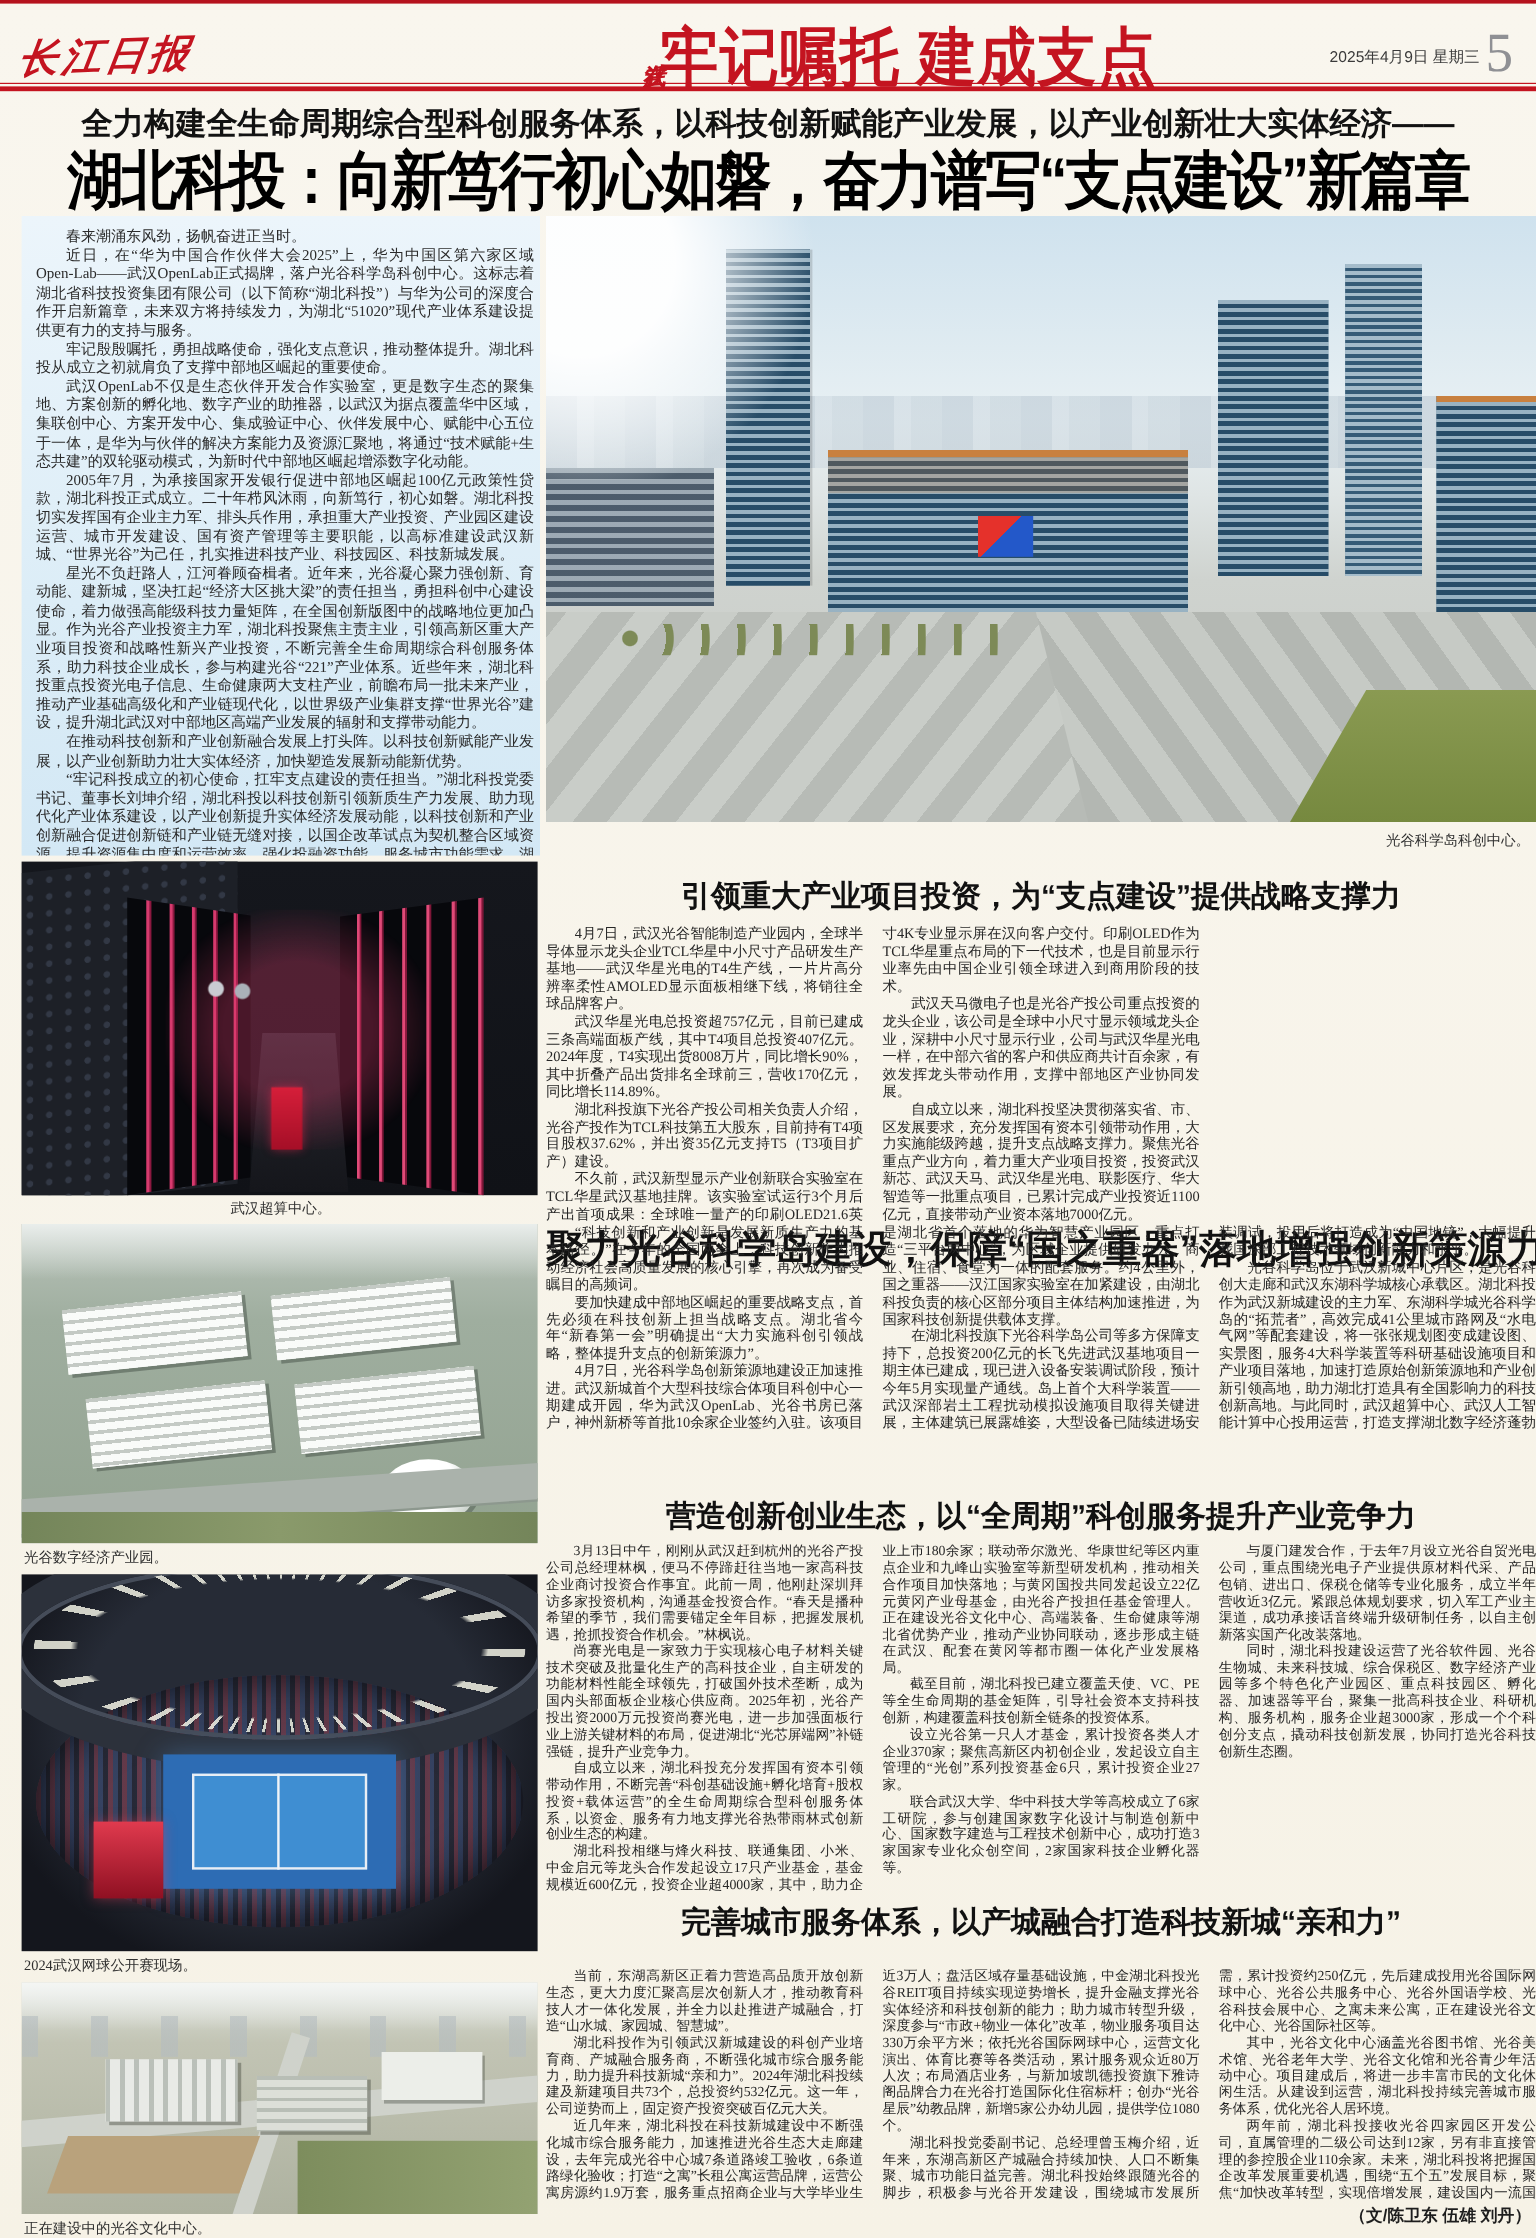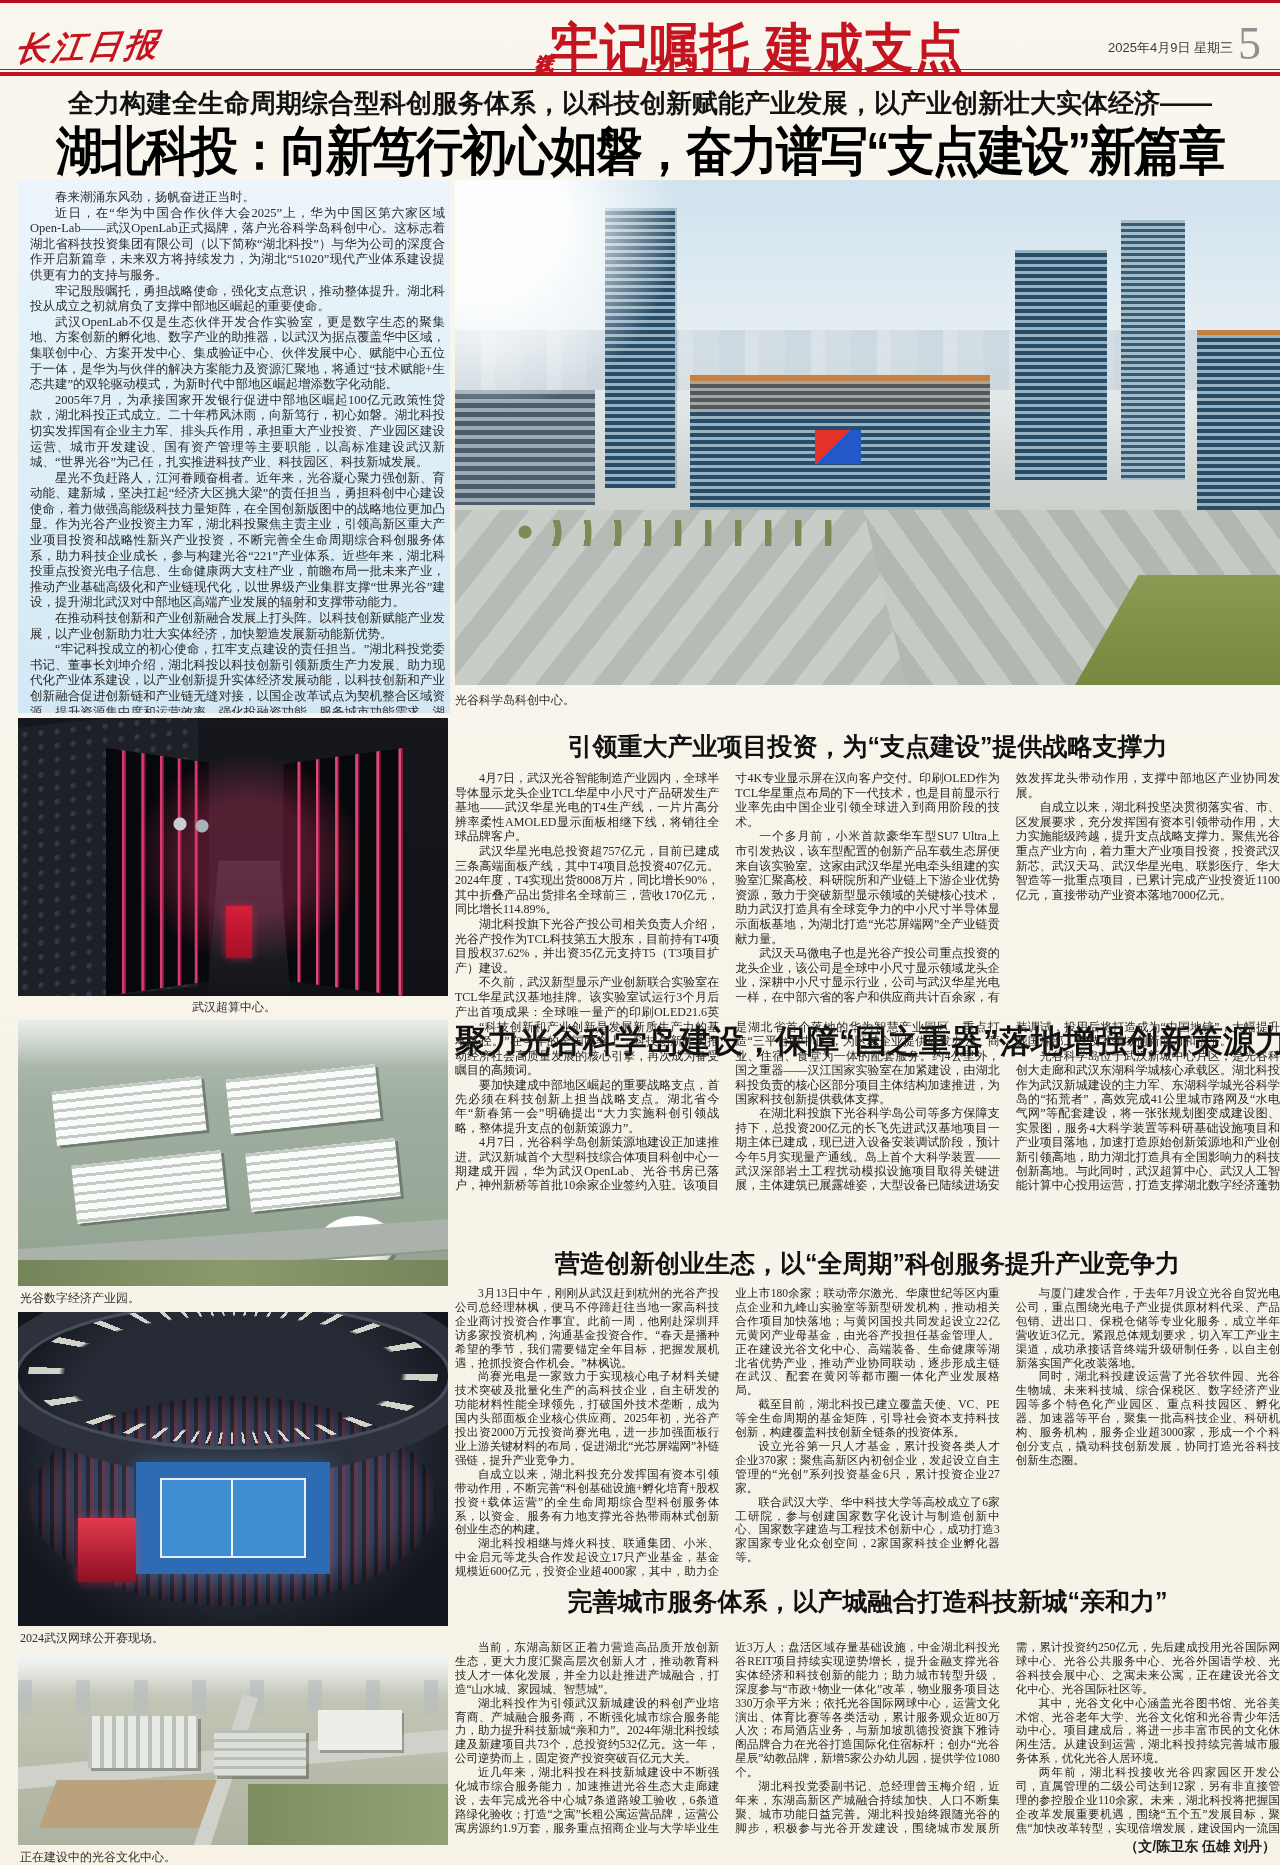--- a/index.html
+++ b/index.html
@@ -40,21 +40,21 @@
   #t3{top:1247px;font-size:25px;}
   #b3{top:1287px;height:294px;}
   #b3 p{font-size:11.5px;line-height:13.9px;}
   #t4{top:1585px;font-size:25px;}
   #b4{top:1641px;height:196px;}
   #b4 p{font-size:11.5px;line-height:13.9px;}
   #byline{left:1000px;top:1838px;width:276px;text-align:right;font-size:14px;font-weight:bold;color:#1d1d1d;font-family:"Liberation Sans",sans-serif;}
 
   
   .cap{font-size:12px;color:#2f2f2f;}
-  #cap-lead{left:455px;top:692px;width:820px;}
+  #cap-lead{left:455px;top:692px;width:820px;text-align:right;}
   .side-cap{left:20px;width:428px;text-align:left;}
   #cap-s1{top:999px;text-align:center;}
   #cap-s2{top:1290px;}
   #cap-s3{top:1630px;}
   #cap-s4{top:1849px;}
 
   
   .photo{overflow:hidden;}
 
   
@@ -216,21 +216,20 @@
   </div>
   <div class="abs cap side-cap" id="cap-s4">正在建设中的光谷文化中心。</div>
 
   <div class="abs sec-title" id="t1">引领重大产业项目投资，为“支点建设”提供战略支撑力</div>
   <div class="abs sec-body" id="b1">
 
   <p>4月7日，武汉光谷智能制造产业园内，全球半导体显示龙头企业TCL华星中小尺寸产品研发生产基地——武汉华星光电的T4生产线，一片片高分辨率柔性AMOLED显示面板相继下线，将销往全球品牌客户。</p>
       <p>武汉华星光电总投资超757亿元，目前已建成三条高端面板产线，其中T4项目总投资407亿元。2024年度，T4实现出货8008万片，同比增长90%，其中折叠产品出货排名全球前三，营收170亿元，同比增长114.89%。</p>
       <p>湖北科投旗下光谷产投公司相关负责人介绍，光谷产投作为TCL科技第五大股东，目前持有T4项目股权37.62%，并出资35亿元支持T5（T3项目扩产）建设。</p>
       <p>不久前，武汉新型显示产业创新联合实验室在TCL华星武汉基地挂牌。该实验室试运行3个月后产出首项成果：全球唯一量产的印刷OLED21.6英寸4K专业显示屏在汉向客户交付。印刷OLED作为TCL华星重点布局的下一代技术，也是目前显示行业率先由中国企业引领全球进入到商用阶段的技术。</p>
-      <p>一个多月前，小米首款豪华车型SU7 Ultra上市引发热议，该车型配置的创新产品车载生态屏便来自该实验室。这家由武汉华星光电牵头组建的实验室汇聚高校、科研院所和产业链上下游企业优势资源，致力于突破新型显示领域的关键核心技术，助力武汉打造具有全球竞争力的中小尺寸半导体显示面板基地，为湖北打造“光芯屏端网”全产业链贡献力量。</p>
       <p>武汉天马微电子也是光谷产投公司重点投资的龙头企业，该公司是全球中小尺寸显示领域龙头企业，深耕中小尺寸显示行业，公司与武汉华星光电一样，在中部六省的客户和供应商共计百余家，有效发挥龙头带动作用，支撑中部地区产业协同发展。</p>
       <p>自成立以来，湖北科投坚决贯彻落实省、市、区发展要求，充分发挥国有资本引领带动作用，大力实施能级跨越，提升支点战略支撑力。聚焦光谷重点产业方向，着力重大产业项目投资，投资武汉新芯、武汉天马、武汉华星光电、联影医疗、华大智造等一批重点项目，已累计完成产业投资近1100亿元，直接带动产业资本落地7000亿元。</p>
     </div>
 
   <div class="abs sec-title" id="t2">聚力光谷科学岛建设，保障“国之重器”落地增强创新策源力</div>
   <div class="abs sec-body" id="b2">
 
   <p>“科技创新和产业创新是发展新质生产力的基本路径。”在今年的全国两会上，科技创新作为推动经济社会高质量发展的核心引擎，再次成为备受瞩目的高频词。</p>
       <p>要加快建成中部地区崛起的重要战略支点，首先必须在科技创新上担当战略支点。湖北省今年“新春第一会”明确提出“大力实施科创引领战略，整体提升支点的创新策源力”。</p>
       <p>4月7日，光谷科学岛创新策源地建设正加速推进。武汉新城首个大型科技综合体项目科创中心一期建成开园，华为武汉OpenLab、光谷书房已落户，神州新桥等首批10余家企业签约入驻。该项目是湖北省首个落地的华为智慧产业园区，重点打造“三平台两中心”，为区域企业提供研发办公、商业、住宿、食堂为一体的配套服务。约4公里外，国之重器——汉江国家实验室在加紧建设，由湖北科投负责的核心区部分项目主体结构加速推进，为国家科技创新提供载体支撑。</p>

